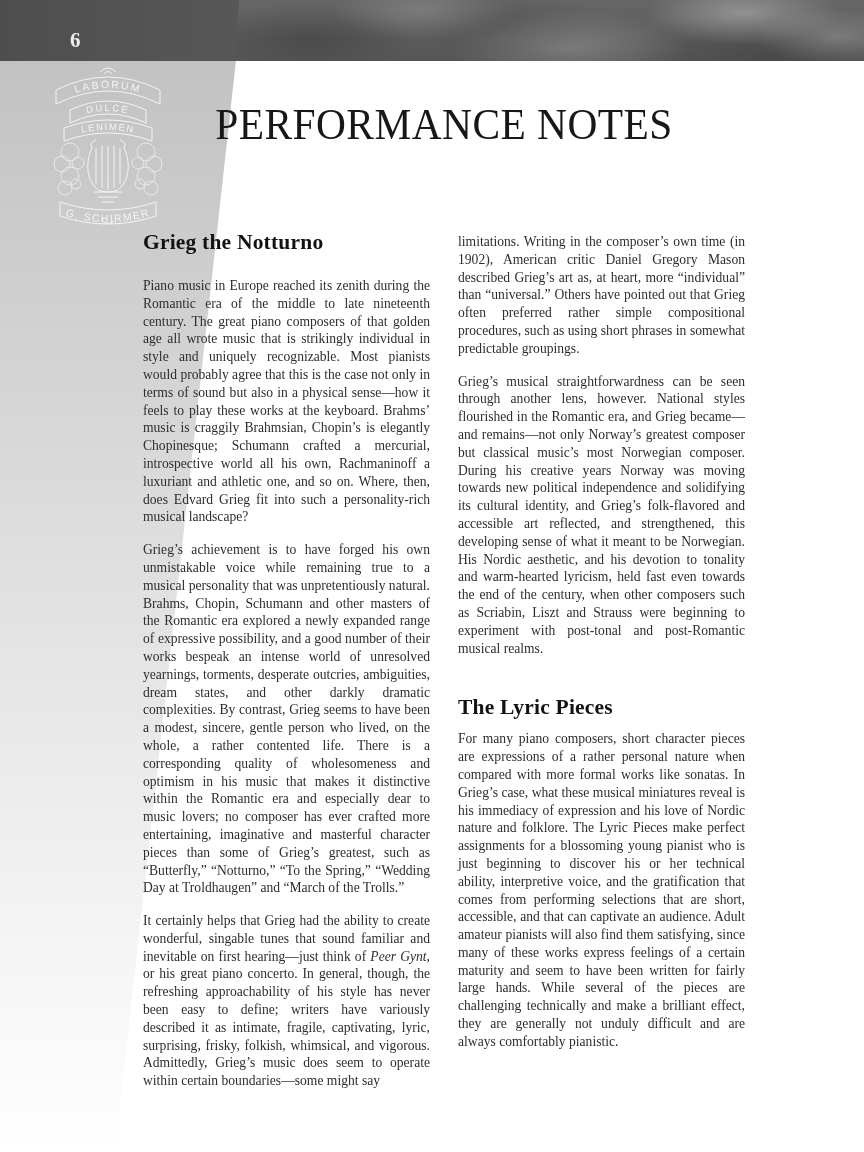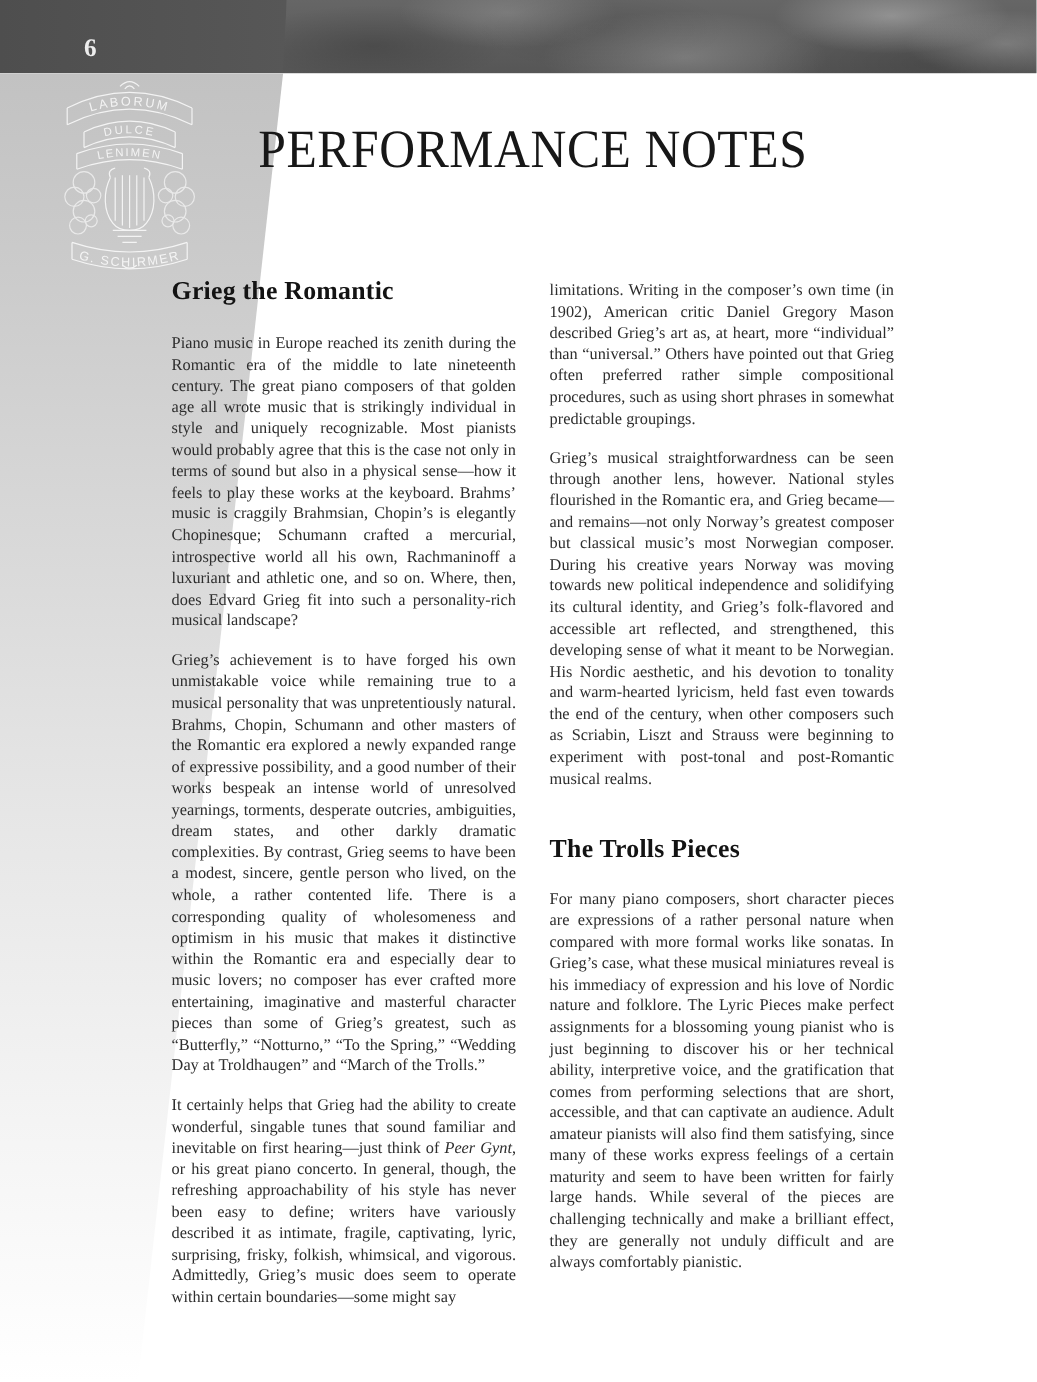--- a/index.html
+++ b/index.html
@@ -58,21 +58,21 @@
     font-size:13.6px; line-height:17.8px; color:#2d2d2d;
     text-align:justify;
   }
   .col-left  { left:143px; }
   .col-right { left:458px; }
   .col p  { margin:15px 0 0 0; }
   .col h2 {
     margin:0; font-size:21.5px; line-height:25px; font-weight:bold;
     color:#131313; text-align:left; letter-spacing:0.2px;
   }
-  .col h2 + p { margin-top:20px; }
+  .col h2 + p { margin-top:10px; }
   .col > :first-child { margin-top:0; }
   .col-left h2 + p { margin-top:22px; }
   .col-right > p:first-child { margin-top:3px; }
   .col-right h2 { margin-top:38px; }
   .col em { }
 </style>
 </head>
 <body>
 
 <div class="page">
@@ -132,25 +132,25 @@
       </text>
       <text font-size="10.5" letter-spacing="1.5">
         <textPath href="#arcS" startOffset="50%" text-anchor="middle">G. SCHIRMER</textPath>
       </text>
     </g>
   </svg>
 
   <div class="title">PERFORMANCE NOTES</div>
 
   <div class="col col-left" id="col-left">
-      <h2>Grieg the Romantic</h2>
+      <h2>Grieg the Notturno</h2>
       <p><span>Piano music in Europe reached its zenith during the Romantic era of the middle to late nineteenth century. The great piano composers of that golden age all wrote music that is strikingly individual in style and uniquely recognizable. Most pianists would probably agree that this is the case not only in terms of sound but also in a physical sense—how it feels to play these works at the keyboard. Brahms’ music is craggily Brahmsian, Chopin’s is elegantly Chopinesque; Schumann crafted a mercurial, introspective world all his own, Rachmaninoff a luxuriant and athletic one, and so on. Where, then, does Edvard Grieg fit into such a personality-rich musical landscape?</span></p>
       <p><span>Grieg’s achievement is to have forged his own unmistakable voice while remaining true to a musical personality that was unpretentiously natural. Brahms, Chopin, Schumann and other masters of the Romantic era explored a newly expanded range of expressive possibility, and a good number of their works bespeak an intense world of unresolved yearnings, torments, desperate outcries, ambiguities, dream states, and other darkly dramatic complexities. By contrast, Grieg seems to have been a modest, sincere, gentle person who lived, on the whole, a rather contented life. There is a corresponding quality of wholesomeness and optimism in his music that makes it distinctive within the Romantic era and especially dear to music lovers; no composer has ever crafted more entertaining, imaginative and masterful character pieces than some of Grieg’s greatest, such as “Butterfly,” “Notturno,” “To the Spring,” “Wedding Day at Troldhaugen” and “March of the Trolls.”</span></p>
       <p><span>It certainly helps that Grieg had the ability to create wonderful, singable tunes that sound familiar and inevitable on first hearing—just think of </span><em>Peer Gynt</em><span>, or his great piano concerto. In general, though, the refreshing approachability of his style has never been easy to define; writers have variously described it as intimate, fragile, captivating, lyric, surprising, frisky, folkish, whimsical, and vigorous. Admittedly, Grieg’s music does seem to operate within certain boundaries—some might say</span></p>
     </div>
   <div class="col col-right" id="col-right">
       <p><span>limitations. Writing in the composer’s own time (in 1902), American critic Daniel Gregory Mason described Grieg’s art as, at heart, more “individual” than “universal.” Others have pointed out that Grieg often preferred rather simple compositional procedures, such as using short phrases in somewhat predictable groupings.</span></p>
       <p><span>Grieg’s musical straightforwardness can be seen through another lens, however. National styles flourished in the Romantic era, and Grieg became—and remains—not only Norway’s greatest composer but classical music’s most Norwegian composer. During his creative years Norway was moving towards new political independence and solidifying its cultural identity, and Grieg’s folk-flavored and accessible art reflected, and strengthened, this developing sense of what it meant to be Norwegian. His Nordic aesthetic, and his devotion to tonality and warm-hearted lyricism, held fast even towards the end of the century, when other composers such as Scriabin, Liszt and Strauss were beginning to experiment with post-tonal and post-Romantic musical realms.</span></p>
-      <h2>The Trolls Pieces</h2>
+      <h2>The Lyric Pieces</h2>
       <p><span>For many piano composers, short character pieces are expressions of a rather personal nature when compared with more formal works like sonatas. In Grieg’s case, what these musical miniatures reveal is his immediacy of expression and his love of Nordic nature and folklore. The Lyric Pieces make perfect assignments for a blossoming young pianist who is just beginning to discover his or her technical ability, interpretive voice, and the gratification that comes from performing selections that are short, accessible, and that can captivate an audience. Adult amateur pianists will also find them satisfying, since many of these works express feelings of a certain maturity and seem to have been written for fairly large hands. While several of the pieces are challenging technically and make a brilliant effect, they are generally not unduly difficult and are always comfortably pianistic.</span></p>
     </div>
 
 </div>
 
 </body></html>

